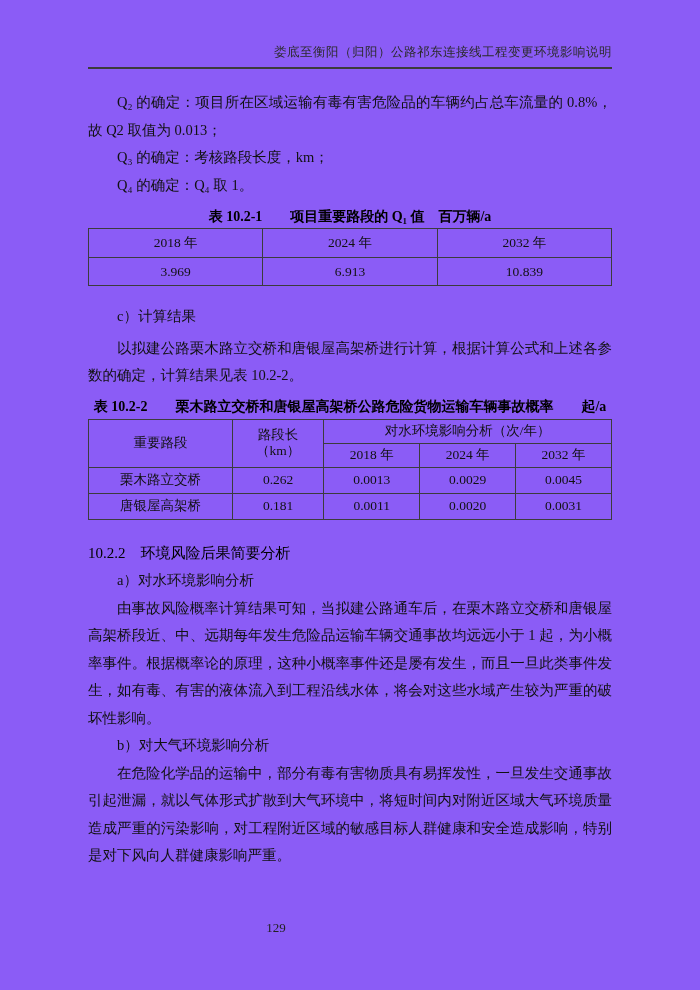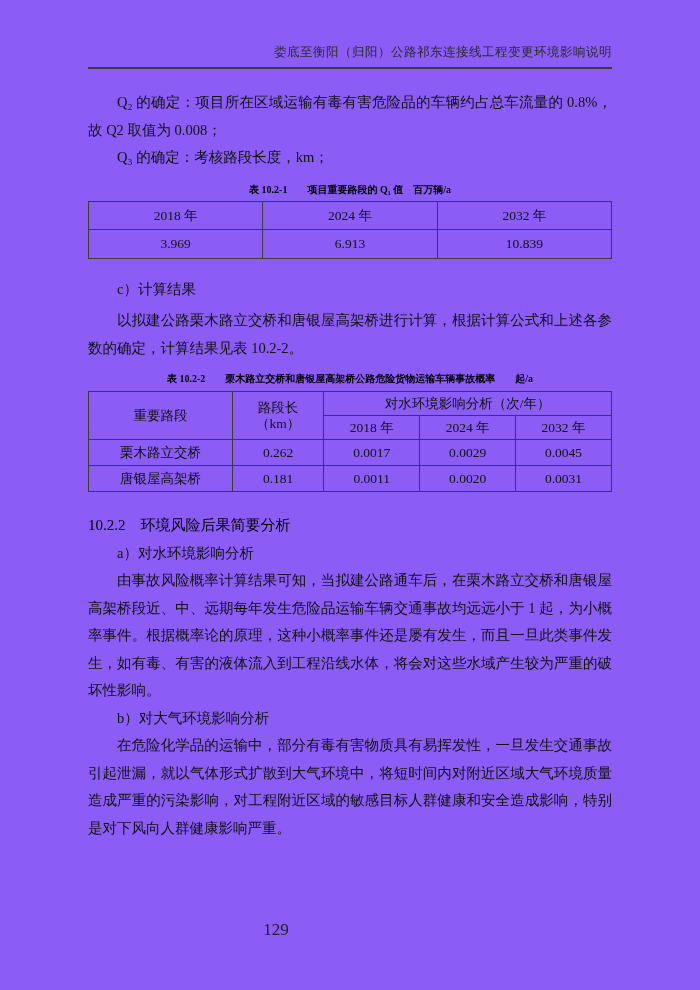--- a/index.html
+++ b/index.html
@@ -32,21 +32,21 @@
     text-align: justify;
     color: #111;
   }
   p.indent { text-indent: 2em; }
   .p-q2 { margin-top: 20px; }
   .p-q3 { margin-top: 0; }
   .p-q4 { margin-top: 0; }
   .table-caption {
     text-align: center;
     font-weight: bold;
-    font-size: 10px;
+    font-size: 14px;
     line-height: 22px;
     color: #000;
   }
   .caption-1 { margin-top: 7px; margin-bottom: 0; }
   .caption-2 { margin-top: 6px; margin-bottom: 1px; }
   table {
     width: 100%;
     border-collapse: collapse;
     table-layout: fixed;
   }
@@ -74,37 +74,38 @@
     line-height: 27.5px;
     margin-top: 20px;
     color: #000;
   }
   .sub-heading { margin-top: 0; }
   .page-number {
     position: absolute;
     left: 0; top: 920px;
     width: 552px;
     text-align: center;
-    font-size: 17px;
+    font-size: 13px;
     color: #222;
   }
 </style>
 </head>
 <body>
 
 <div class="page">
 
   <div class="doc-header">
     <span>娄底至衡阳（归阳）公路祁东连接线工程变更环境影响说明</span>
   </div>
 
   <div class="body-text">
 
-    <p class="indent p-q2">Q₂ 的确定：项目所在区域运输有毒有害危险品的车辆约占总车流量的 0.8%，故 Q2 取值为 0.008；</p>
+    <p class="indent p-q2">Q₂ 的确定：项目所在区域运输有毒有害危险品的车辆约占总车流量的 0.8%，故 Q2 取值为 0.013；</p>
     <p class="indent p-q3">Q₃ 的确定：考核路段长度，km；</p>
+    <p class="indent p-q4">Q₄ 的确定：Q₄ 取 1。</p>
 
     <div class="table-caption caption-1">表 10.2-1　　项目重要路段的 Q₁ 值　百万辆/a</div>
 
     <table class="table-1">
       <tbody>
         <tr>
           <td>2018 年</td>
           <td>2024 年</td>
           <td>2032 年</td>
         </tr>
@@ -132,21 +133,21 @@
           <td colspan="3">对水环境影响分析（次/年）</td>
         </tr>
         <tr>
           <td class="col-year">2018 年</td>
           <td class="col-year">2024 年</td>
           <td class="col-year">2032 年</td>
         </tr>
         <tr class="data-row">
           <td>栗木路立交桥</td>
           <td>0.262</td>
-          <td>0.0017</td>
+          <td>0.0013</td>
           <td>0.0029</td>
           <td>0.0045</td>
         </tr>
         <tr class="data-row">
           <td>唐银屋高架桥</td>
           <td>0.181</td>
           <td>0.0011</td>
           <td>0.0020</td>
           <td>0.0031</td>
         </tr>

